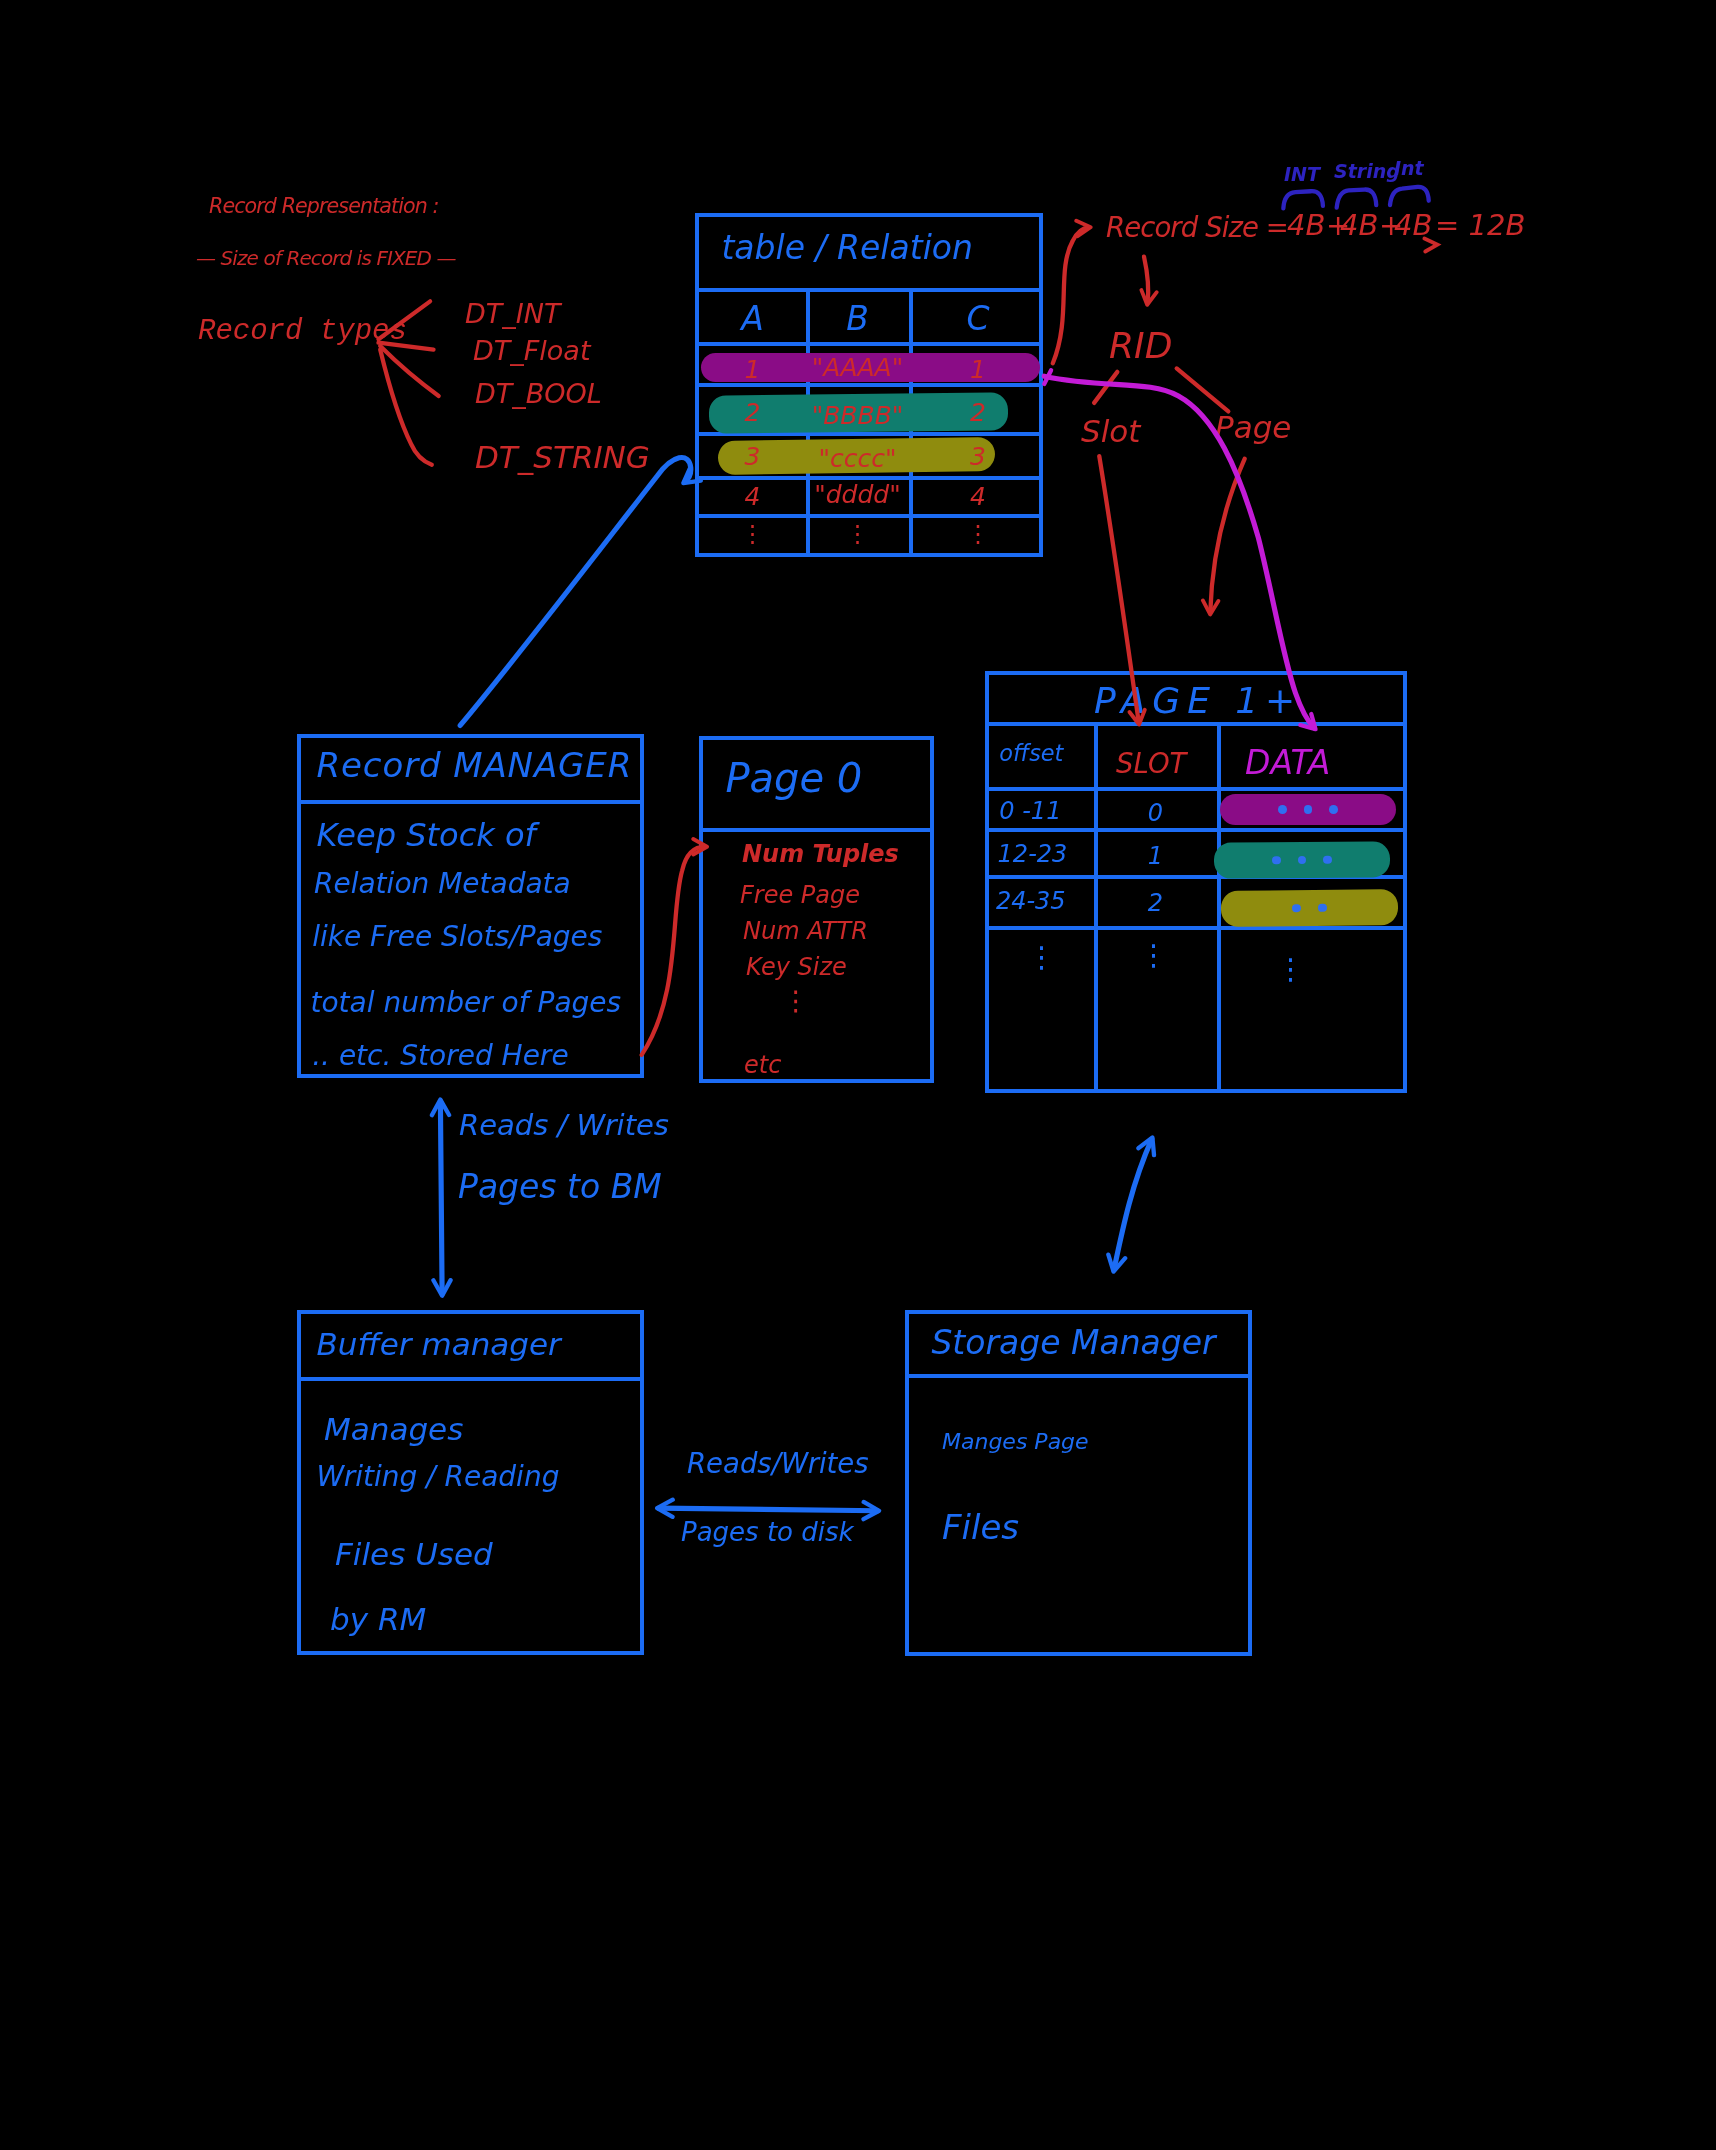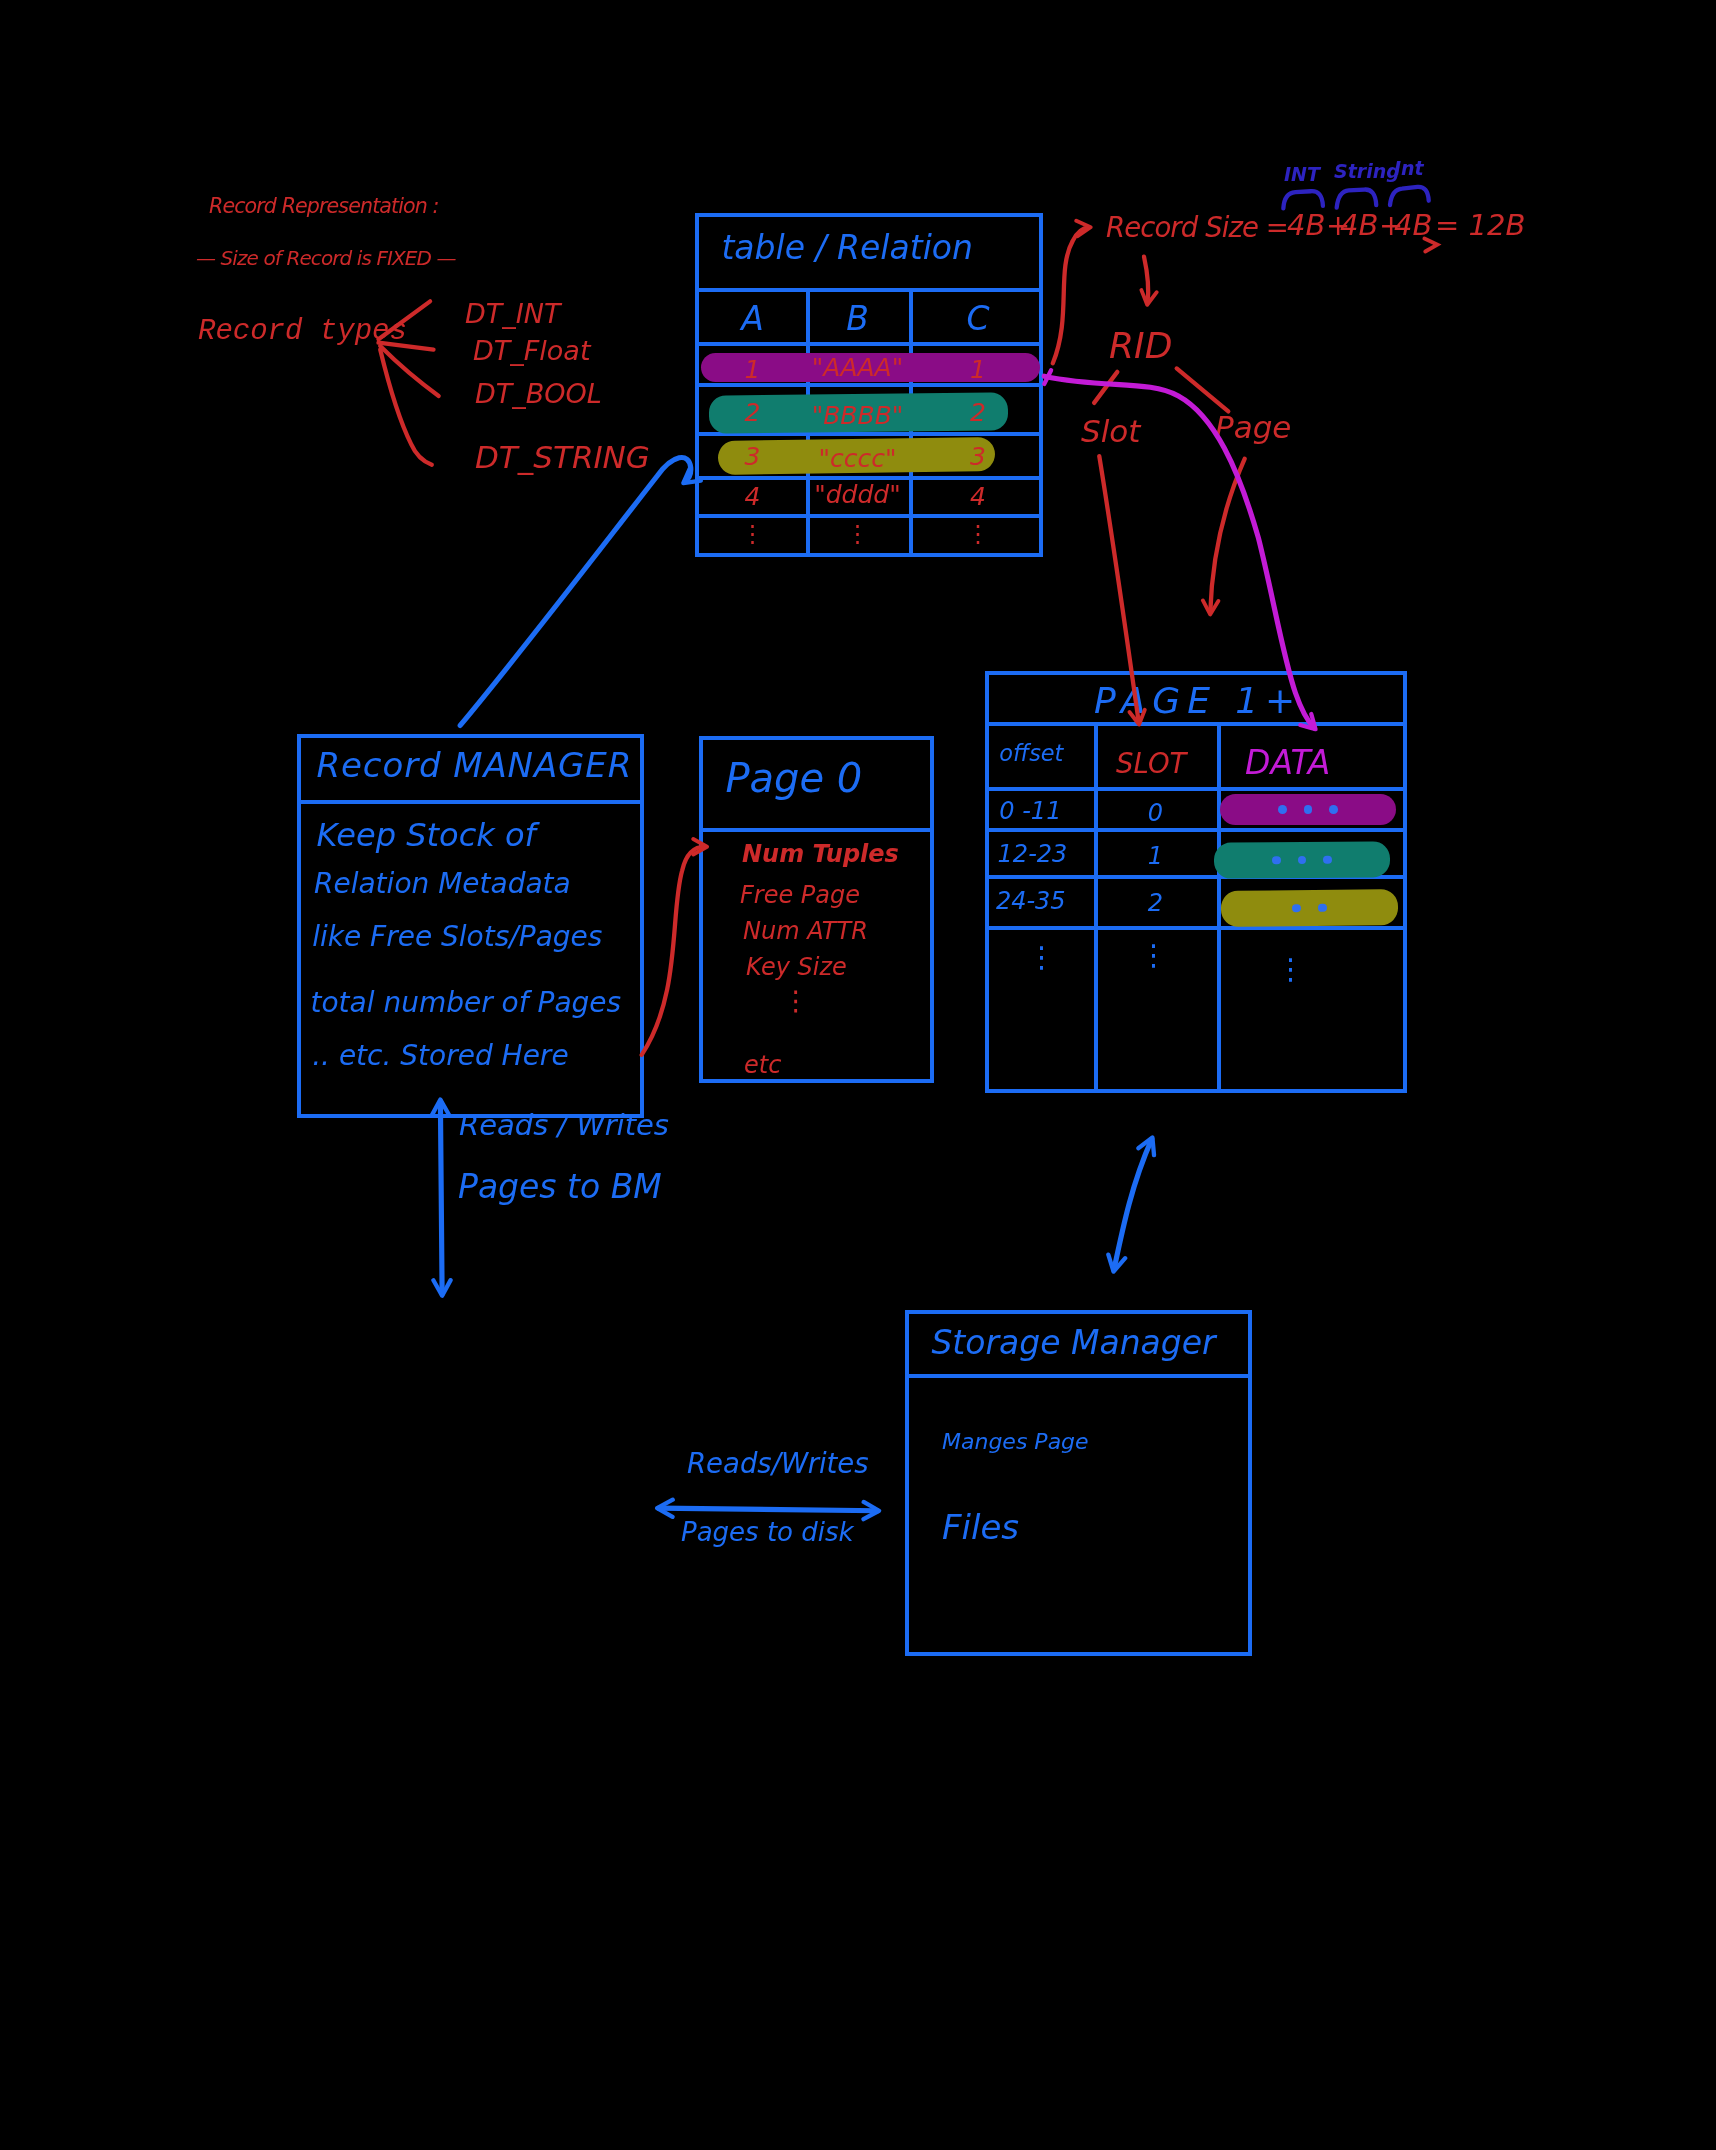--- a/index.html
+++ b/index.html
@@ -123,21 +123,21 @@
     <div class="cell blue" style="left:105px;top:167px;width:123px;font-size:24px;">1</div>
 
     <div class="t blue" style="left:6.9px;top:214px;font-size:24px;">24-35</div>
     <div class="cell blue" style="left:105px;top:214px;width:123px;font-size:24px;">2</div>
 
     <div class="t blue vdots" style="left:38px;top:267px;font-size:29px;">⋮</div>
     <div class="t blue vdots" style="left:150px;top:265px;font-size:29px;">⋮</div>
     <div class="t blue vdots" style="left:287px;top:279px;font-size:29px;">⋮</div>
   </div>
 
-  <div class="box" style="left:297px;top:734px;width:347px;height:384px;">
+  <div class="box" style="left:297px;top:734px;width:347px;height:344px;">
     <div class="t blue" style="left:15.5px;top:10.3px;font-size:34px;letter-spacing:0.9px;">Record MANAGER</div>
     <div class="hline" style="top:62px;"></div>
     <div class="t blue" style="left:15.5px;top:81px;font-size:32px;">Keep Stock of</div>
     <div class="t blue" style="left:13px;top:131px;font-size:28px;">Relation Metadata</div>
     <div class="t blue" style="left:11.2px;top:184px;font-size:28px;">like Free Slots/Pages</div>
     <div class="t blue" style="left:9.5px;top:250px;font-size:28px;">total number of Pages</div>
     <div class="t blue" style="left:11.2px;top:303px;font-size:28px;">.. etc. Stored Here</div>
   </div>
 
   <div class="box" style="left:699px;top:736px;width:235px;height:347px;">
@@ -147,20 +147,28 @@
     <div class="t red" style="left:37px;top:143px;font-size:24px;">Free Page</div>
     <div class="t red" style="left:40px;top:179px;font-size:24px;">Num ATTR</div>
     <div class="t red" style="left:43px;top:215px;font-size:24px;">Key Size</div>
     <div class="t red vdots" style="left:79px;top:246px;font-size:27.5px;">⋮</div>
     <div class="t red" style="left:41px;top:301px;font-size:24px;margin-top:12px;">etc</div>
   </div>
 
   <div class="t blue" style="left:459px;top:1110px;font-size:29px;">Reads / Writes</div>
   <div class="t blue" style="left:458px;top:1170px;font-size:33px;">Pages to BM</div>
 
+  <div class="box" style="left:297px;top:1310px;width:347px;height:345px;">
+    <div class="t blue" style="left:15.5px;top:13.8px;font-size:31px;">Buffer manager</div>
+    <div class="hline" style="top:63px;"></div>
+    <div class="t blue" style="left:23px;top:99px;font-size:31px;">Manages</div>
+    <div class="t blue" style="left:15.5px;top:148px;font-size:28px;">Writing / Reading</div>
+    <div class="t blue" style="left:34px;top:224px;font-size:31px;">Files Used</div>
+    <div class="t blue" style="left:29px;top:289px;font-size:31px;">by RM</div>
+  </div>
 
   <div class="box" style="left:905px;top:1310px;width:347px;height:346px;">
     <div class="t blue" style="left:22.4px;top:12px;font-size:33px;">Storage Manager</div>
     <div class="hline" style="top:60px;"></div>
     <div class="t blue" style="left:33px;top:116px;font-size:22px;">Manges Page</div>
     <div class="t blue" style="left:33px;top:196px;font-size:34px;">Files</div>
   </div>
 
   <div class="t blue" style="left:687px;top:1449px;font-size:27.5px;">Reads/Writes</div>
   <div class="t blue" style="left:681px;top:1519px;font-size:26px;">Pages to disk</div>

